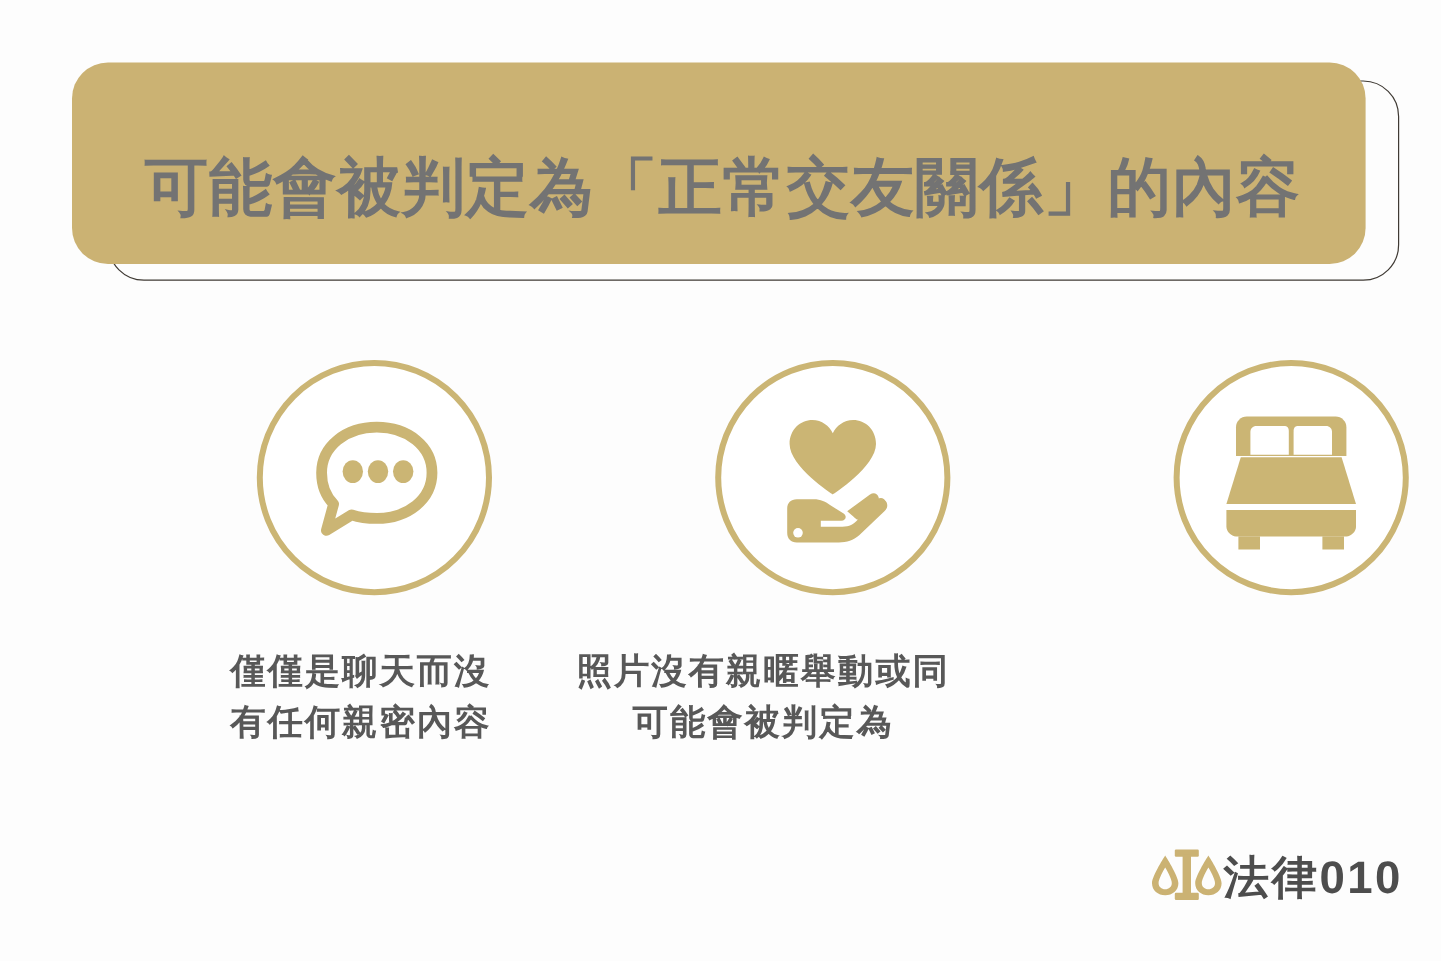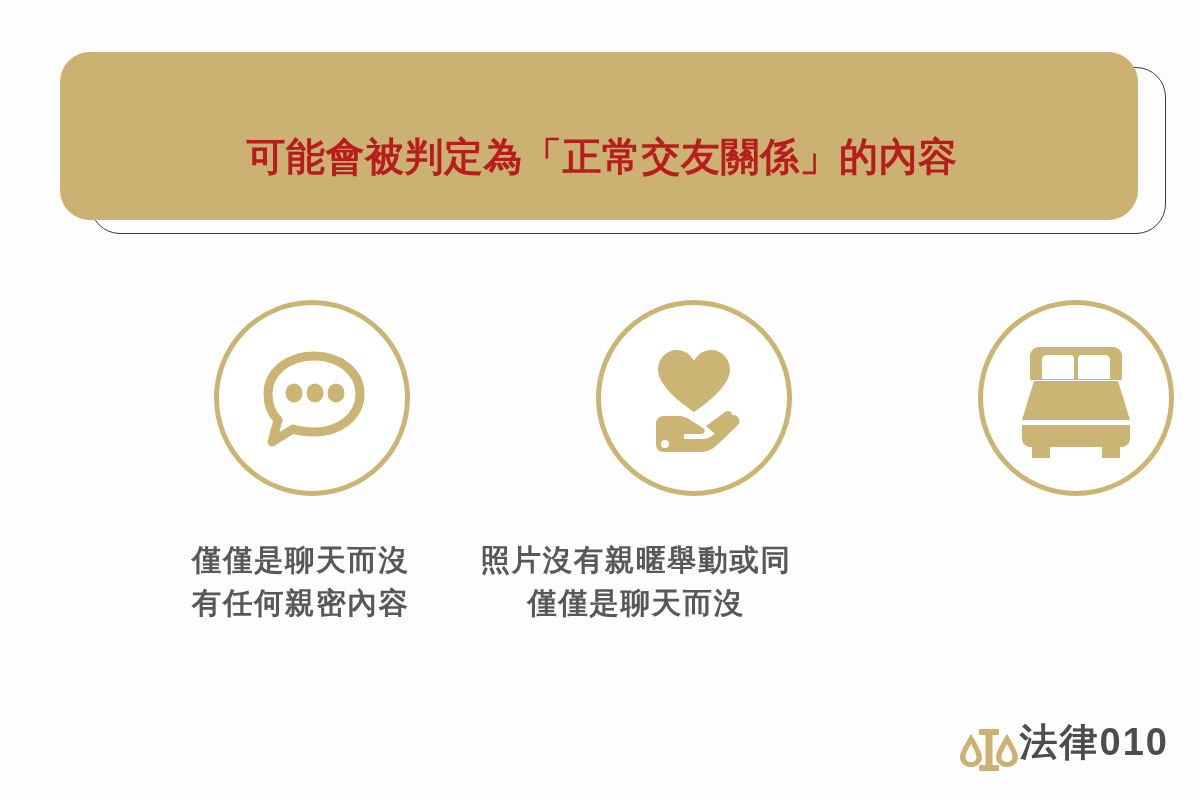--- a/index.html
+++ b/index.html
@@ -52,22 +52,22 @@
   }
   .header-title {
     position: absolute;
     left: 0;
     top: 0;
     width: 1078px;
     height: 208px;
     display: flex;
     align-items: center;
     justify-content: center;
-    color: #b91c1c;
-    font-size: 39px;
+    color: #737373;
+    font-size: 53px;
     font-weight: bold;
     letter-spacing: 0.5px;
     line-height: 1;
     white-space: nowrap;
     padding-left: 6px;
     box-sizing: border-box;
   }
 
   
   .items-row {
@@ -107,22 +107,23 @@
     line-height: 1.47;
     text-align: center;
     letter-spacing: 1.6px;
     white-space: pre-line;
   }
 
   
   .logo {
     position: absolute;
     right: 32px;
-    bottom: 20px;
-    display: flex;
+    bottom: 40px;
+    display: flex;
+    align-items: center;
   }
   .logo-mark {
     display: block;
   }
   .logo-text {
     color: #4d4d4d;
     font-size: 38px;
     font-weight: bold;
     letter-spacing: 2px;
     line-height: 1;
@@ -201,21 +202,21 @@
                        C 27 116, 24 113, 24 108 Z"></path>
 
               <path d="M74 90 L 93 76 C 96 74, 99 75, 100 78 C 101 80, 100 82, 98 84 L 82 97 Z"></path>
               <path d="M80 95 L 99 80 C 102 78, 105 79, 106 82 C 107 84, 106 86, 104 88 L 88 101 Z"></path>
               <circle cx="33" cy="108" r="4" fill="#ffffff"></circle>
             </g>
           </svg>
         </span>
       </div>
       <div class="item-caption">照片沒有親暱舉動或同
-僅僅是聊天而沒</div>
+可能會被判定為</div>
     </div>
 
     <div class="item">
       <div class="icon-circle">
         <span>
           <svg width="128" height="120" viewBox="0 0 128 120" aria-hidden="true">
             <g fill="#cbb574">
 
               <path d="M18 18 C 18 13, 22 9, 27 9 L 101 9 C 106 9, 110 13, 110 18 L 110 42 L 18 42 Z"></path>
 

